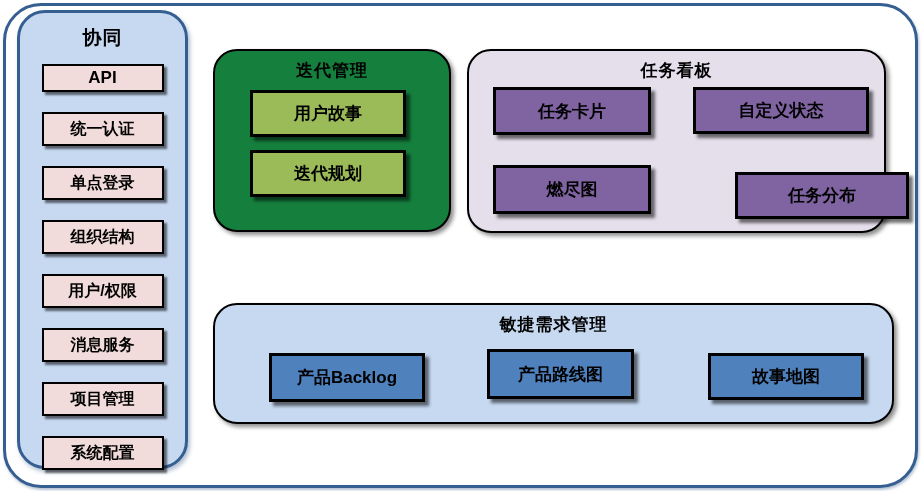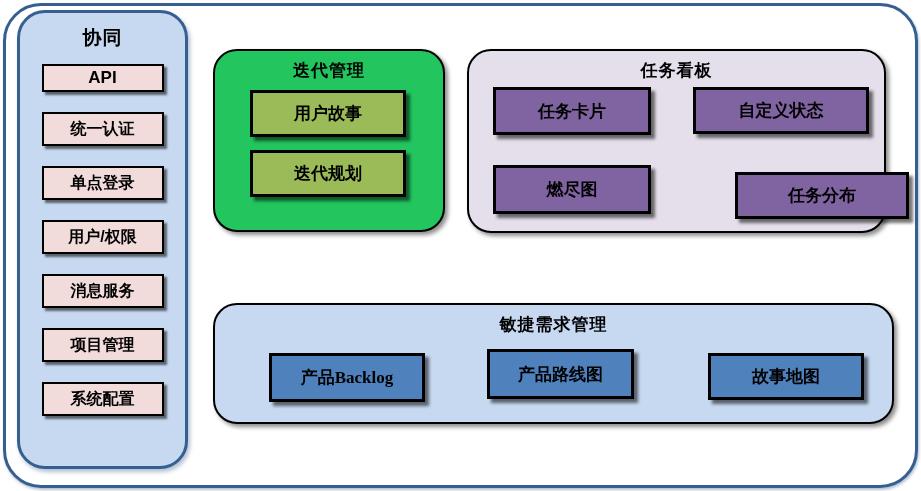--- a/index.html
+++ b/index.html
@@ -35,29 +35,29 @@
   .s-item.first{height:24px;font-family:"Liberation Sans",sans-serif;font-size:17px;}
   
   .group{
     position:absolute;border:2px solid #000;border-radius:24px;
     box-shadow:3px 3px 4px rgba(0,0,0,.45);
   }
   .group-title{
     position:absolute;top:8px;left:0;right:0;text-align:center;
     font-size:17px;font-weight:bold;letter-spacing:1px;
   }
-  .g-iteration{left:213px;top:49px;width:228px;height:179px;background:#22c55e;}
+  .g-iteration{left:213px;top:49px;width:228px;height:179px;background:#15803d;padding-left:6px;}
   .g-kanban{left:467px;top:49px;width:415px;height:180px;background:#E5DFEC;}
   .g-req{left:213px;top:303px;width:677px;height:117px;background:#C6D9F1;}
   
   .f-box{
     position:absolute;border:3px solid #000;
     box-shadow:4px 4px 3px rgba(0,0,0,.55);
     display:flex;align-items:center;justify-content:center;
-    font-family:Liberation Serif, serif;font-weight:bold;font-size:17px;
+    font-family:Liberation Sans, sans-serif;font-weight:bold;font-size:17px;
   }
   .f-green{background:#9BBB59;}
   .f-purple{background:#8064A2;}
   .f-blue{background:#4F81BD;}
   
   .it-1{left:35px;top:39px;width:150px;height:41px;}
   .it-2{left:35px;top:99px;width:150px;height:41px;}
   
   .kb-1{left:24px;top:36px;width:152px;height:42px;}
   .kb-2{left:224px;top:36px;width:170px;height:41px;}
@@ -74,20 +74,21 @@
 <div class="stage">
 
   <div class="frame"></div>
 
   <div class="sidebar">
     <div class="sidebar-title">协同</div>
     <div class="sidebar-items">
       <div class="s-item first">API</div>
       <div class="s-item">统一认证</div>
       <div class="s-item">单点登录</div>
+      <div class="s-item">组织结构</div>
       <div class="s-item">用户/权限</div>
       <div class="s-item">消息服务</div>
       <div class="s-item">项目管理</div>
       <div class="s-item">系统配置</div>
     </div>
   </div>
 
   <div class="group g-iteration">
     <div class="group-title">迭代管理</div>
     <div class="f-box f-green it-1">用户故事</div>

